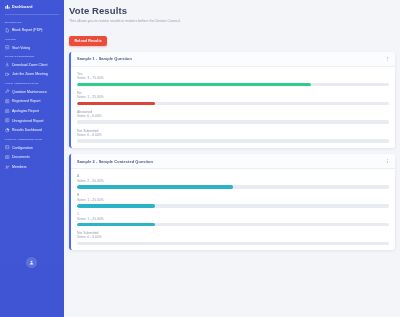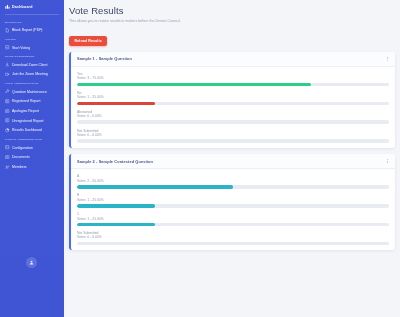--- a/index.html
+++ b/index.html
@@ -66,21 +66,21 @@
   .main {
     flex: 1 1 auto;
     background: #f4f5f9;
     padding: 5px 5px 0 5px;
     overflow: hidden;
     position: relative;
   }
   .page-title {
     font-size: 9.5px;
     color: #3d4465;
-    font-weight: normal;
+    font-weight: bold;
     letter-spacing: .1px;
     margin-bottom: 2.5px;
   }
   .page-sub {
     font-size: 3.6px;
     color: #9aa0b5;
     margin-bottom: 5px;
   }
   .reload-btn {
     display: inline-block;

